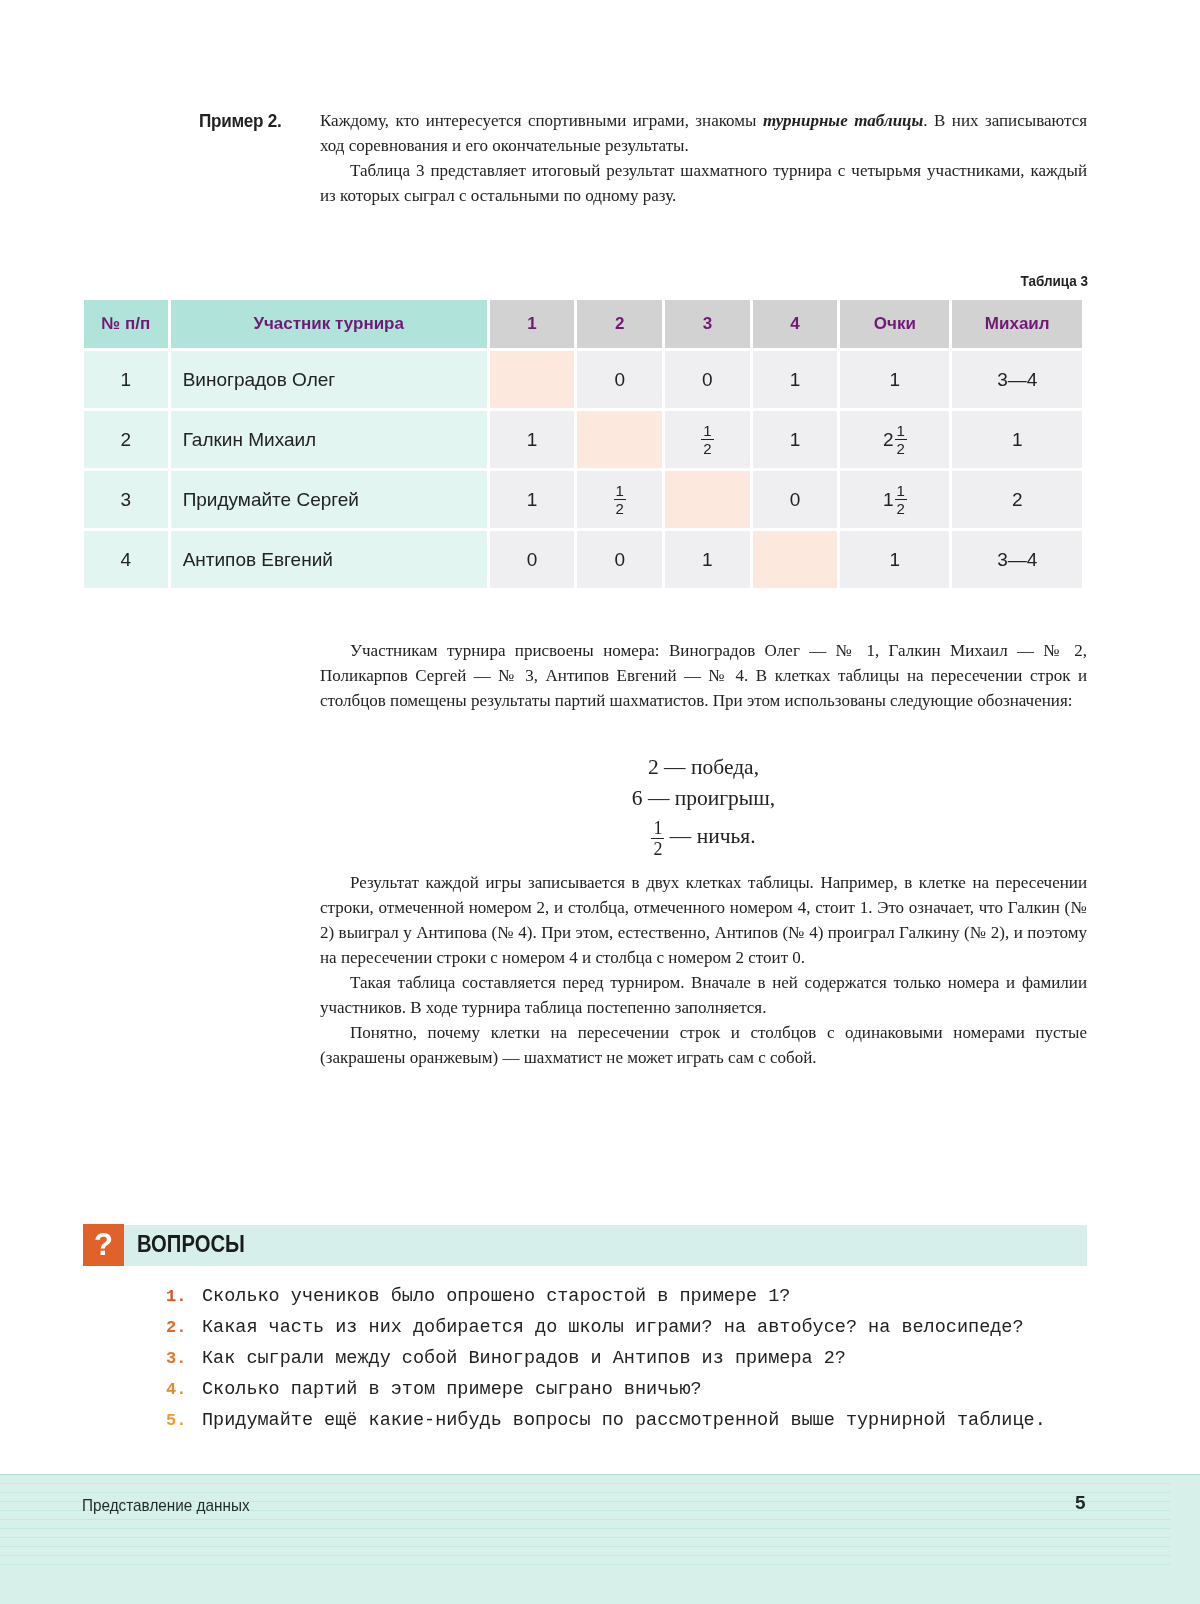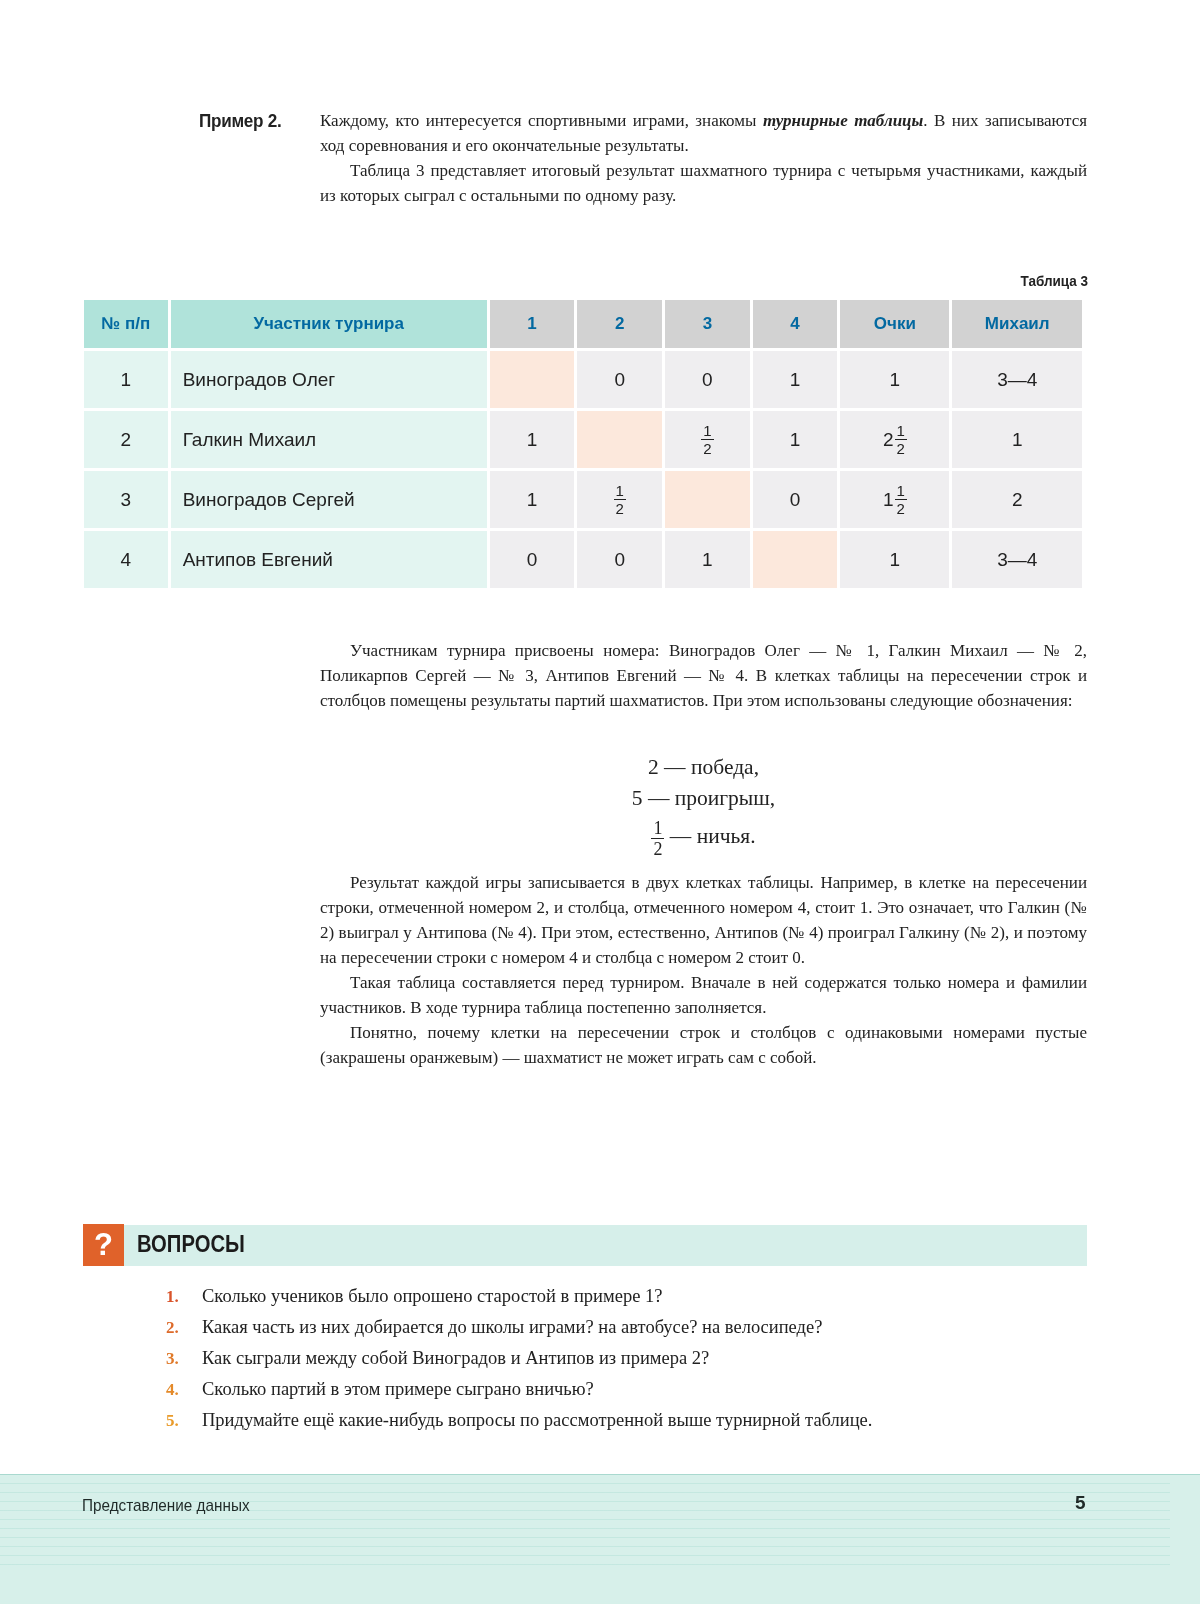--- a/index.html
+++ b/index.html
@@ -32,21 +32,21 @@
   }
 
   
   .tt {
     position: absolute; left: 84px; top: 300px; width: 1004px;
     border-collapse: separate; border-spacing: 3px 3px;
     margin-left: -3px; margin-top: -3px;
     font-family: "Liberation Sans", sans-serif;
   }
   .tt th {
-    height: 48px; font-weight: bold; font-size: 17px; color: #0369a1;
+    height: 48px; font-weight: bold; font-size: 17px; color: #701a75;
     background: #d2d2d2; text-align: center; padding: 0; margin-left: 25px;
   }
   .tt th.teal { background: #b0e3da; }
   .tt td {
     height: 57px; font-size: 19px; color: #222; text-align: center; padding: 0;
     background: #efeef0;
   }
   .tt td.teal { background: #e3f5f1; }
   .tt td.name { text-align: left; padding-left: 12px; }
   .tt td.self { background: #fce8dc; }
@@ -79,21 +79,21 @@
     font-family: "Liberation Sans", sans-serif; font-weight: bold; font-size: 31px;
     display: flex; align-items: center; justify-content: center;
   }
   .q-title {
     position: absolute; left: 137px; top: 1231px;
     font-family: "Liberation Sans", sans-serif; font-weight: bold; font-size: 23px;
     color: #1b1b1b; transform: scaleX(0.88); transform-origin: left top;
   }
   .q-list {
     position: absolute; left: 166px; top: 1281px; margin: 0; padding: 0; list-style: none;
-    font-family: Liberation Serif, serif; font-size: 18.5px; color: #222;
+    font-family: Liberation Mono, monospace; font-size: 18.5px; color: #222;
   }
   .q-list li { height: 31px; line-height: 31px; white-space: nowrap; }
   .q-num {
     display: inline-block; width: 36px; font-weight: bold; font-size: 17px;
   }
 
   
   .footer {
     position: absolute; left: 0; top: 1474px; width: 1200px; height: 130px;
     background: #d7f0ea; border-top: 1.5px solid #a9d9cf;
@@ -180,21 +180,21 @@
               <span class="num">1</span>
               <span class="den">2</span>
             </span>
           </span>
       </td>
       <td>1</td>
     </tr>
 
     <tr>
       <td class="teal">3</td>
-      <td class="teal name">Виноградов Сергей</td>
+      <td class="teal name">Придумайте Сергей</td>
       <td>1</td>
       <td>
         <span class="frac">
             <span class="num">1</span>
             <span class="den">2</span>
           </span>
       </td>
       <td class="self"></td>
       <td>0</td>
       <td>
@@ -221,21 +221,21 @@
     </tr>
   </tbody>
 </table>
 
 <div class="text-col" style="top:638px;">
   <p class="indent">Участникам турнира присвоены номера: Виноградов Олег — № 1, Галкин Михаил — № 2, Поликарпов Сергей — № 3, Антипов Евгений — № 4. В клетках таблицы на пересечении строк и столбцов помещены результаты партий шахматистов. При этом использованы следующие обозначения:</p>
 </div>
 
 <div class="legend">
   <div class="row">2 — победа,</div>
-  <div class="row">5 — проигрыш,</div>
+  <div class="row">6 — проигрыш,</div>
   <div class="row" style="height:44px;line-height:44px;">
     <span class="frac">
         <span class="num">1</span>
         <span class="den">2</span>
       </span><span> — ничья.</span>
   </div>
 </div>
 
 <div class="text-col" style="top:870px;">
   <p class="indent">Результат каждой игры записывается в двух клетках таблицы. Например, в клетке на пересечении строки, отмеченной номером 2, и столбца, отмеченного номером 4, стоит 1. Это означает, что Галкин (№ 2) выиграл у Антипова (№ 4). При этом, естественно, Антипов (№ 4) проиграл Галкину (№ 2), и поэтому на пересечении строки с номером 4 и столбца с номером 2 стоит 0.</p>

